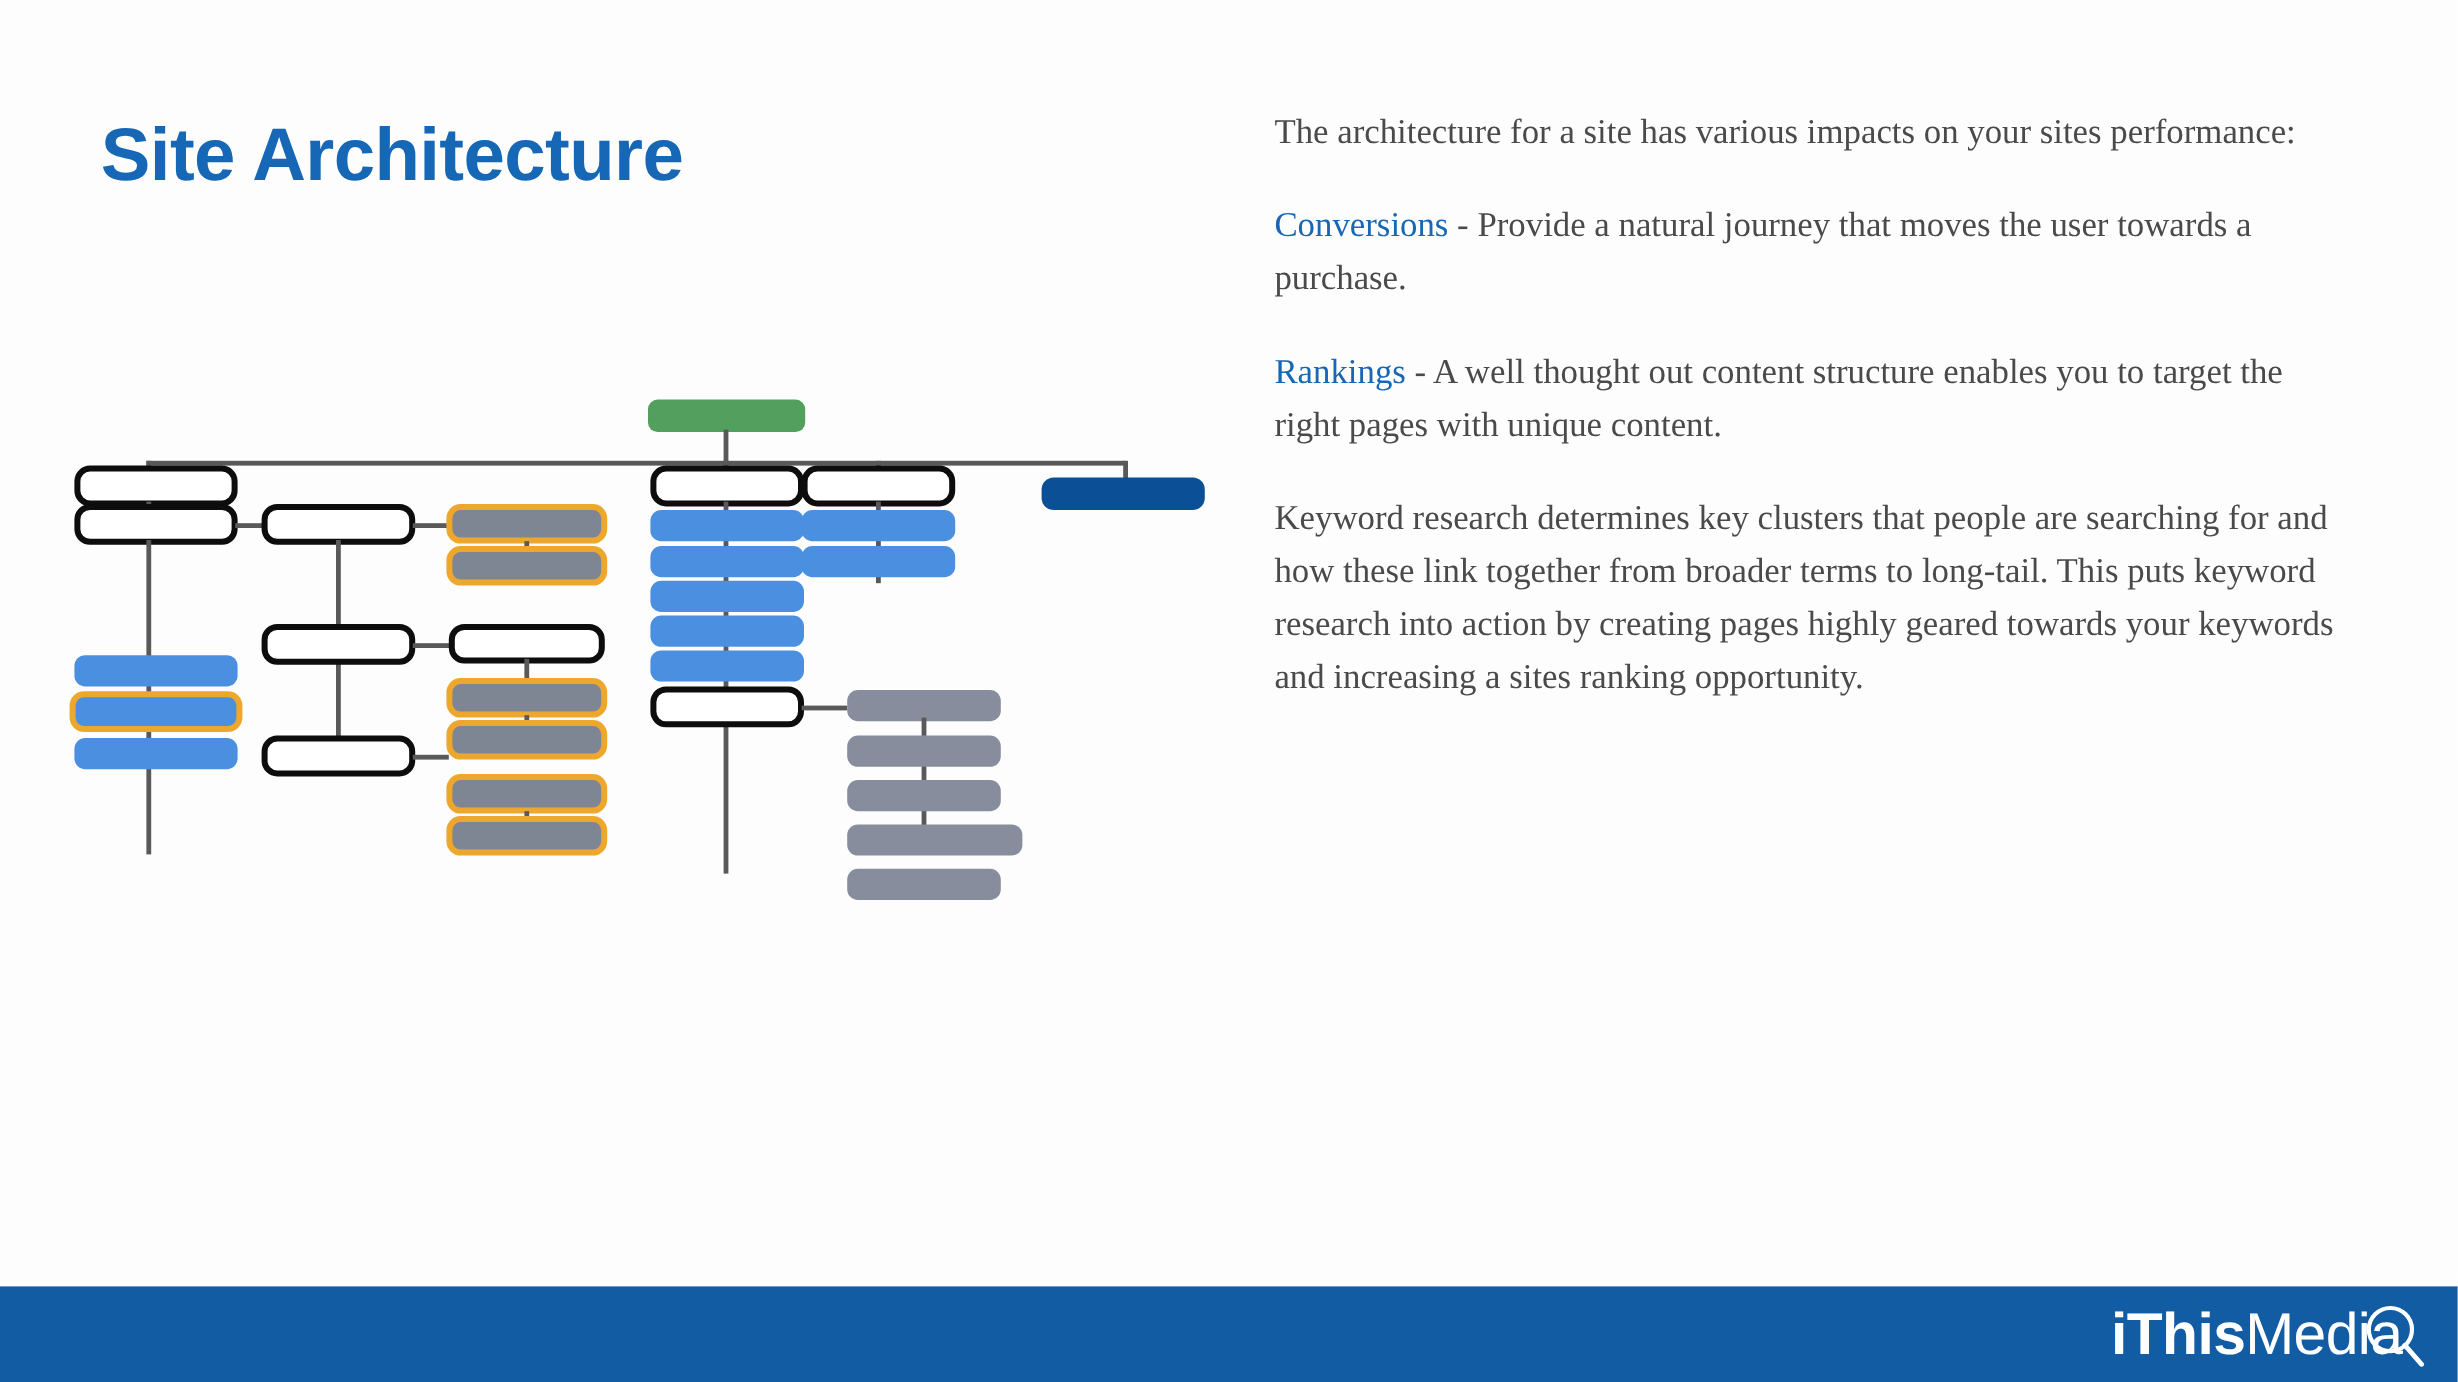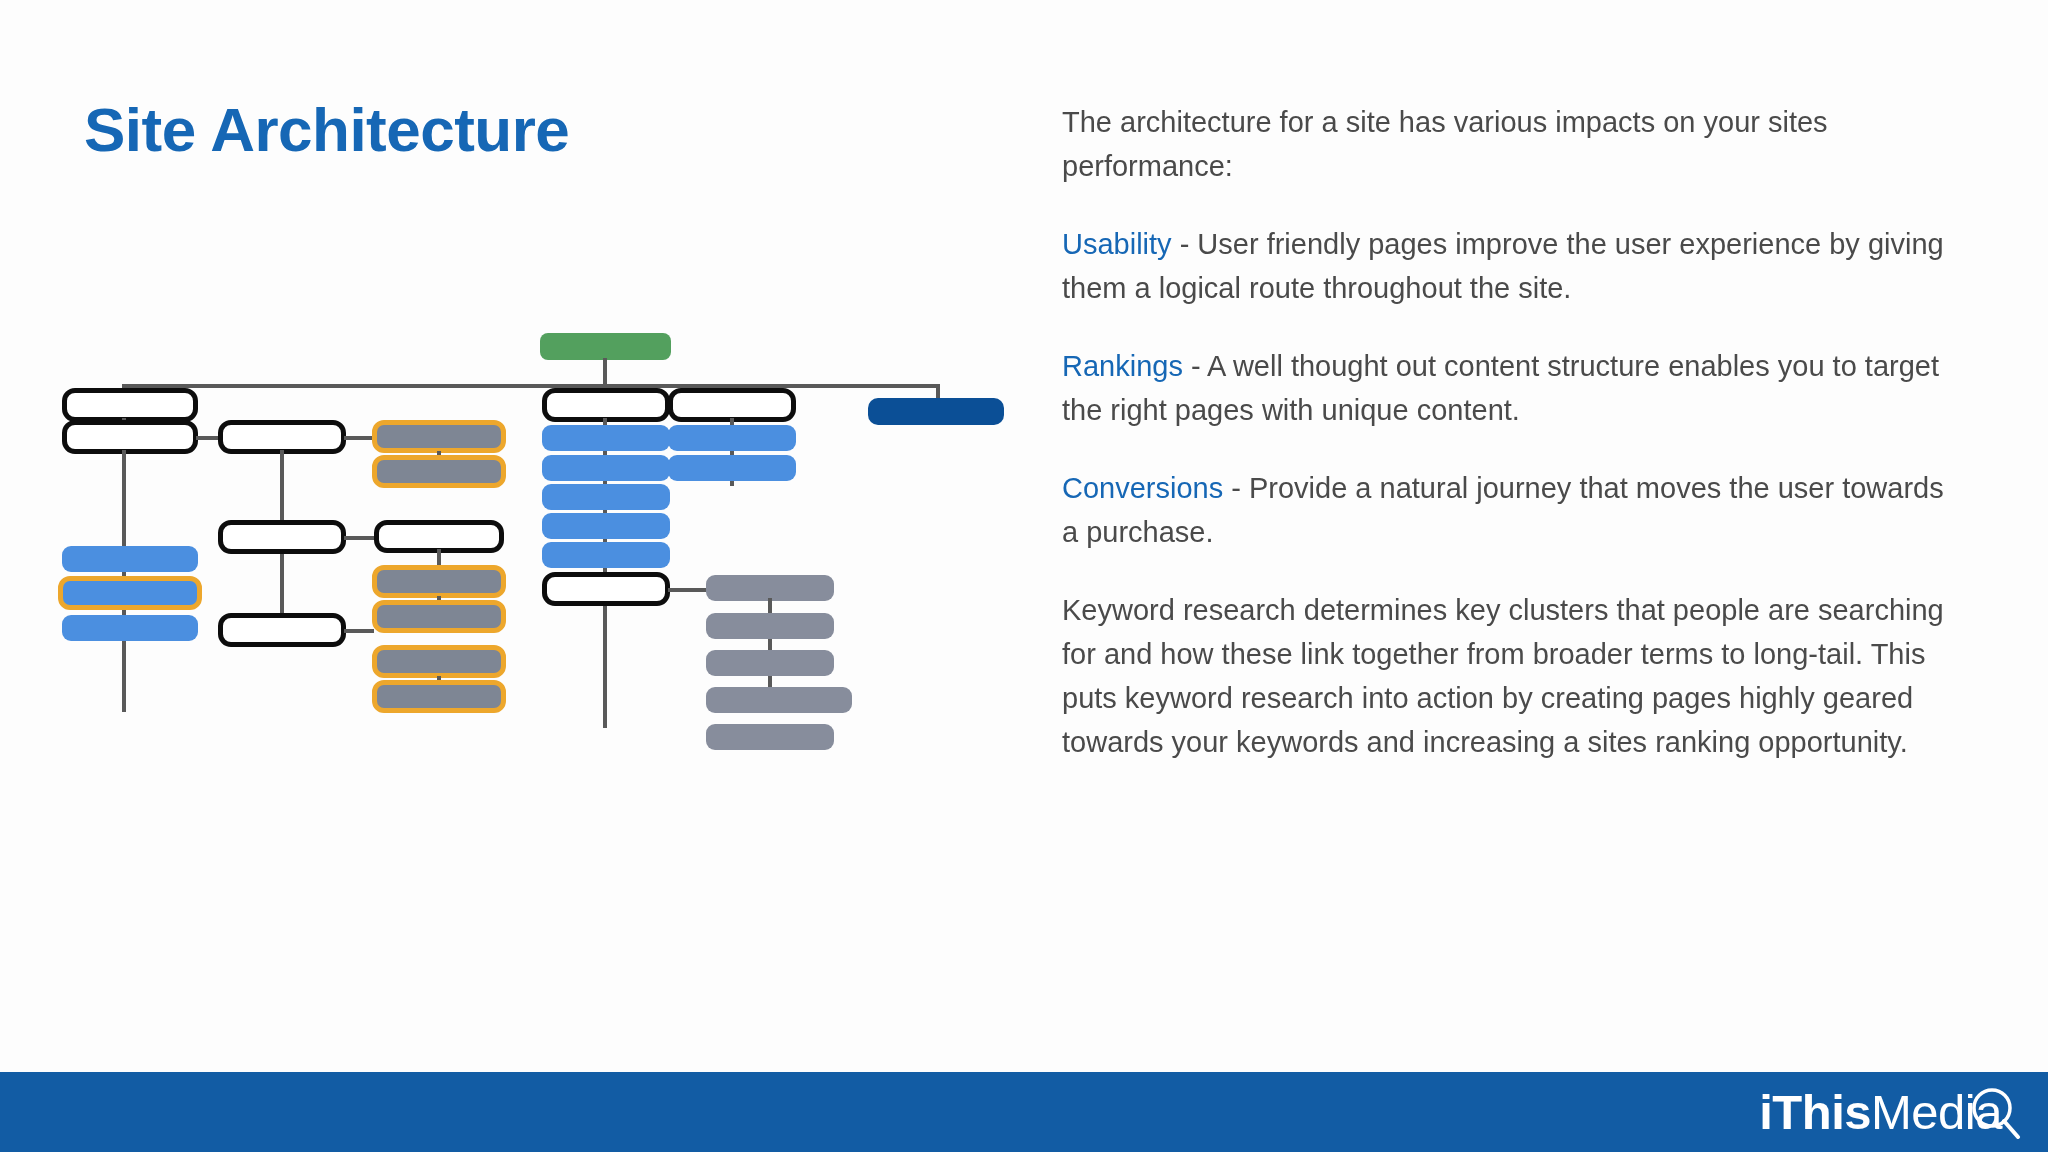--- a/index.html
+++ b/index.html
@@ -83,21 +83,22 @@
   #content {
     position: absolute;
     left: 1062px;
     top: 88px;
     width: 890px;
     font-size: 29px;
     line-height: 44px;
     color: #4a4a4a;
   }
   #content p {
-    margin: 12px 0 34px 0;
+    margin: 0 0 34px 0;
+    font-family: Liberation Serif, serif;
   }
   .hl {
     color: #1667b5;
   }
   .question {
     color: #1667b5;
   }
 
   
   #footer {
@@ -203,30 +204,27 @@
   <div class="connector v" style="left:768px; top:298px; height:110px;"></div>
   <div class="node gray" style="left:706px; top:313px; width:128px; height:26px;"></div>
   <div class="node gray" style="left:706px; top:350px; width:128px; height:26px;"></div>
   <div class="node gray" style="left:706px; top:387px; width:146px; height:26px;"></div>
   <div class="node gray" style="left:706px; top:424px; width:128px; height:26px;"></div>
 </div>
 
 <div id="content">
   <p>The architecture for a site has various impacts on your sites performance:</p>
 
+
   <p>
-    <span class="hl">Usability</span><span> - User friendly pages improve the user experience by giving them a logical route throughout the site.</span>
+    <span class="hl">Conversions</span><span> - Provide a natural journey that moves the user towards a purchase.</span>
   </p>
 
   <p>
     <span class="hl">Rankings</span><span> - A well thought out content structure enables you to target the right pages with unique content.</span>
-  </p>
-
-  <p>
-    <span class="hl">Conversions</span><span> - Provide a natural journey that moves the user towards a purchase.</span>
   </p>
 
 
   <p>Keyword research determines key clusters that people are searching for and how these link together from broader terms to long-tail. This puts keyword research into action by creating pages highly geared towards your keywords and increasing a sites ranking opportunity.</p>
 
 </div>
 
 <div id="footer">
   <div id="logo">
     <span class="logo-i">i</span>

